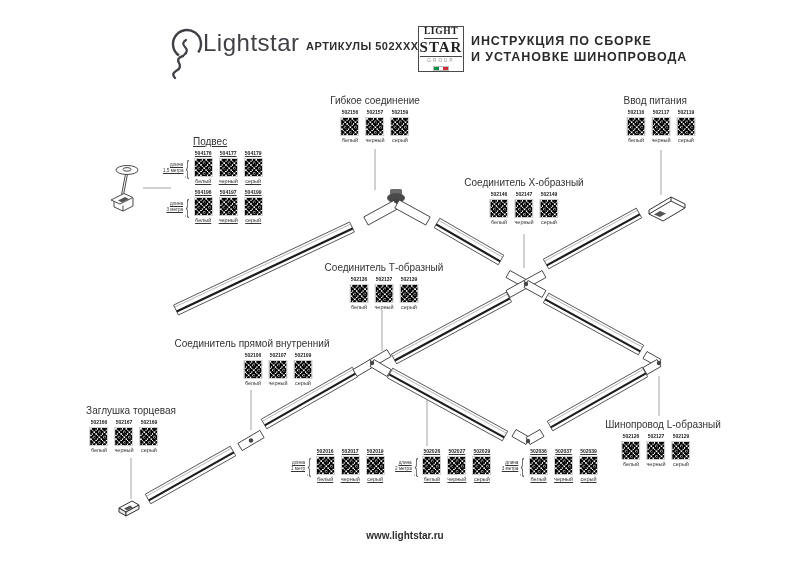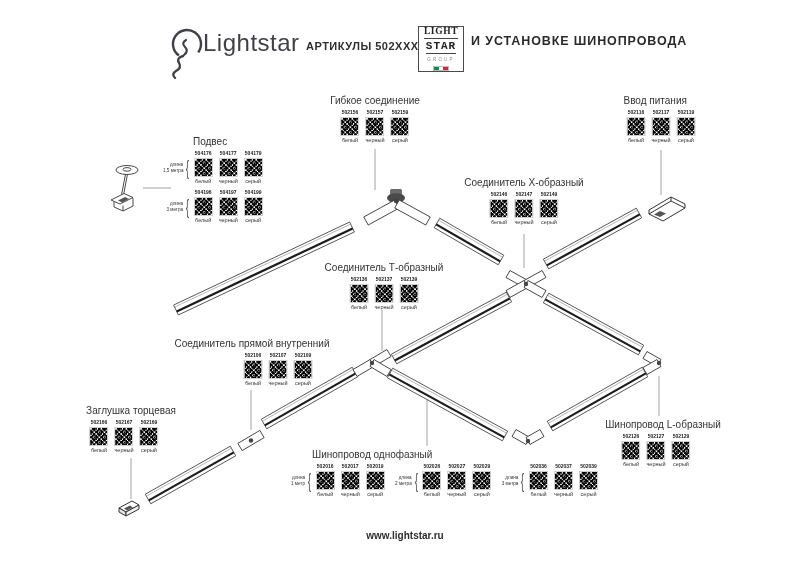--- a/index.html
+++ b/index.html
@@ -6,28 +6,28 @@
   body{
     width:800px;height:565px;position:relative;background:#fff;overflow:hidden;
     font-family:"Liberation Sans", sans-serif;color:#333;
   }
   
   .hdr-brand-text{position:absolute;left:203px;top:29px;font-size:24px;font-weight:400;color:#404046;letter-spacing:.5px;}
   .hdr-articles{position:absolute;left:306px;top:40px;font-size:11px;font-weight:700;color:#2e2e2e;letter-spacing:.5px;}
   .lsgroup-box{position:absolute;left:418px;top:26px;width:44px;height:44px;border:1.3px solid #4a4a4a;
     display:flex;flex-direction:column;align-items:center;justify-content:space-between;background:#fff;}
   .lsg-l1{font-family:"Liberation Serif", serif;font-weight:700;font-size:9.5px;letter-spacing:.6px;color:#222;line-height:1;border-bottom:.8px solid #444;padding-bottom:1px;}
-  .lsg-l2{font-family:Liberation Mono, monospace;font-weight:700;font-size:11px;letter-spacing:1px;color:#222;line-height:1.1;border-bottom:.8px solid #444;padding-bottom:0;}
+  .lsg-l2{font-family:Liberation Serif, serif;font-weight:700;font-size:15px;letter-spacing:1px;color:#222;line-height:1.1;border-bottom:.8px solid #444;padding-bottom:0;}
   .lsg-l3{font-size:4.5px;letter-spacing:2.2px;color:#8a8a8a;margin-top:2px;line-height:1;}
   .lsg-flag{display:flex;margin-top:2px;height:3px;width:14px;border:.4px solid #bbb;}
   .lsg-flag i{flex:1;display:block;}
   .hdr-title{position:absolute;left:471px;top:33px;font-size:12.5px;font-weight:700;color:#2a2a2a;letter-spacing:.9px;line-height:1.3;white-space:nowrap;}
   
   .group{position:absolute;transform:translateX(-50%);text-align:center;z-index:2;}
-  .group-custom{position:absolute;z-index:2;}
+  .group-custom{position:absolute;z-index:2;text-decoration:underline;}
   .g-title{font-size:10px;color:#333;white-space:nowrap;margin-bottom:4px;text-align:left;}
   .qr-row{display:flex;justify-content:center;}
   .qr-item{width:25px;display:flex;flex-direction:column;align-items:center;}
   .qr-num{font-size:5px;font-weight:700;color:#222;margin-bottom:1px;white-space:nowrap;line-height:1.1;}
   .qr{width:17px;height:17px;border:.5px solid #cfcfcf;
       background:
         conic-gradient(#000 90deg,transparent 0 180deg,#000 0 270deg,transparent 0) 0 0/3.4px 3.4px,
         conic-gradient(#000 90deg,#fff 0 180deg,#000 0 270deg,#fff 0) 0 0/5.2px 5.2px;}
   .qr-color{font-size:5.5px;color:#333;margin-top:1.5px;white-space:nowrap;line-height:1.1;}
   .len-row{display:flex;align-items:center;}
@@ -173,20 +173,21 @@
   <div class="lsg-l1">LIGHT</div>
   <div class="lsg-l2">STAR</div>
   <div class="lsg-l3">GROUP</div>
   <div class="lsg-flag">
       <i id="fg" style="background: rgb(0, 146, 70);"></i>
       <i id="fw" style="background: rgb(255, 255, 255);"></i>
       <i id="fr" style="background: rgb(206, 43, 55);"></i>
     </div>
 </div>
 <div class="hdr-title">
+  <div>ИНСТРУКЦИЯ ПО СБОРКЕ</div>
   <div>И УСТАНОВКЕ ШИНОПРОВОДА</div>
 </div>
 
 <div class="group" style="left:375px;top:95px">
   <div class="g-title">Гибкое соединение</div>
   <div class="qr-row">
       <div class="qr-item">
         <div class="qr-num">502156</div>
         <div class="qr"></div>
         <div class="qr-color">белый</div>
@@ -376,21 +377,20 @@
       </div>
       <div class="qr-item">
         <div class="qr-num">502129</div>
         <div class="qr"></div>
         <div class="qr-color">серый</div>
       </div>
     </div>
 </div>
 
 <div class="group-custom" style="left:288px;top:449px">
-  <div class="g-title" style="padding-left:24px">Шинопровод однофазный</div>
   <div class="track-row">
     <div class="len-row">
       <div class="len-label" style="width:17px">
         <div>длина</div>
         <div>1 метр</div>
       </div>
       <div class="brace">{</div>
       <div class="qr-row">
           <div class="qr-item">
             <div class="qr-num">502016</div>

